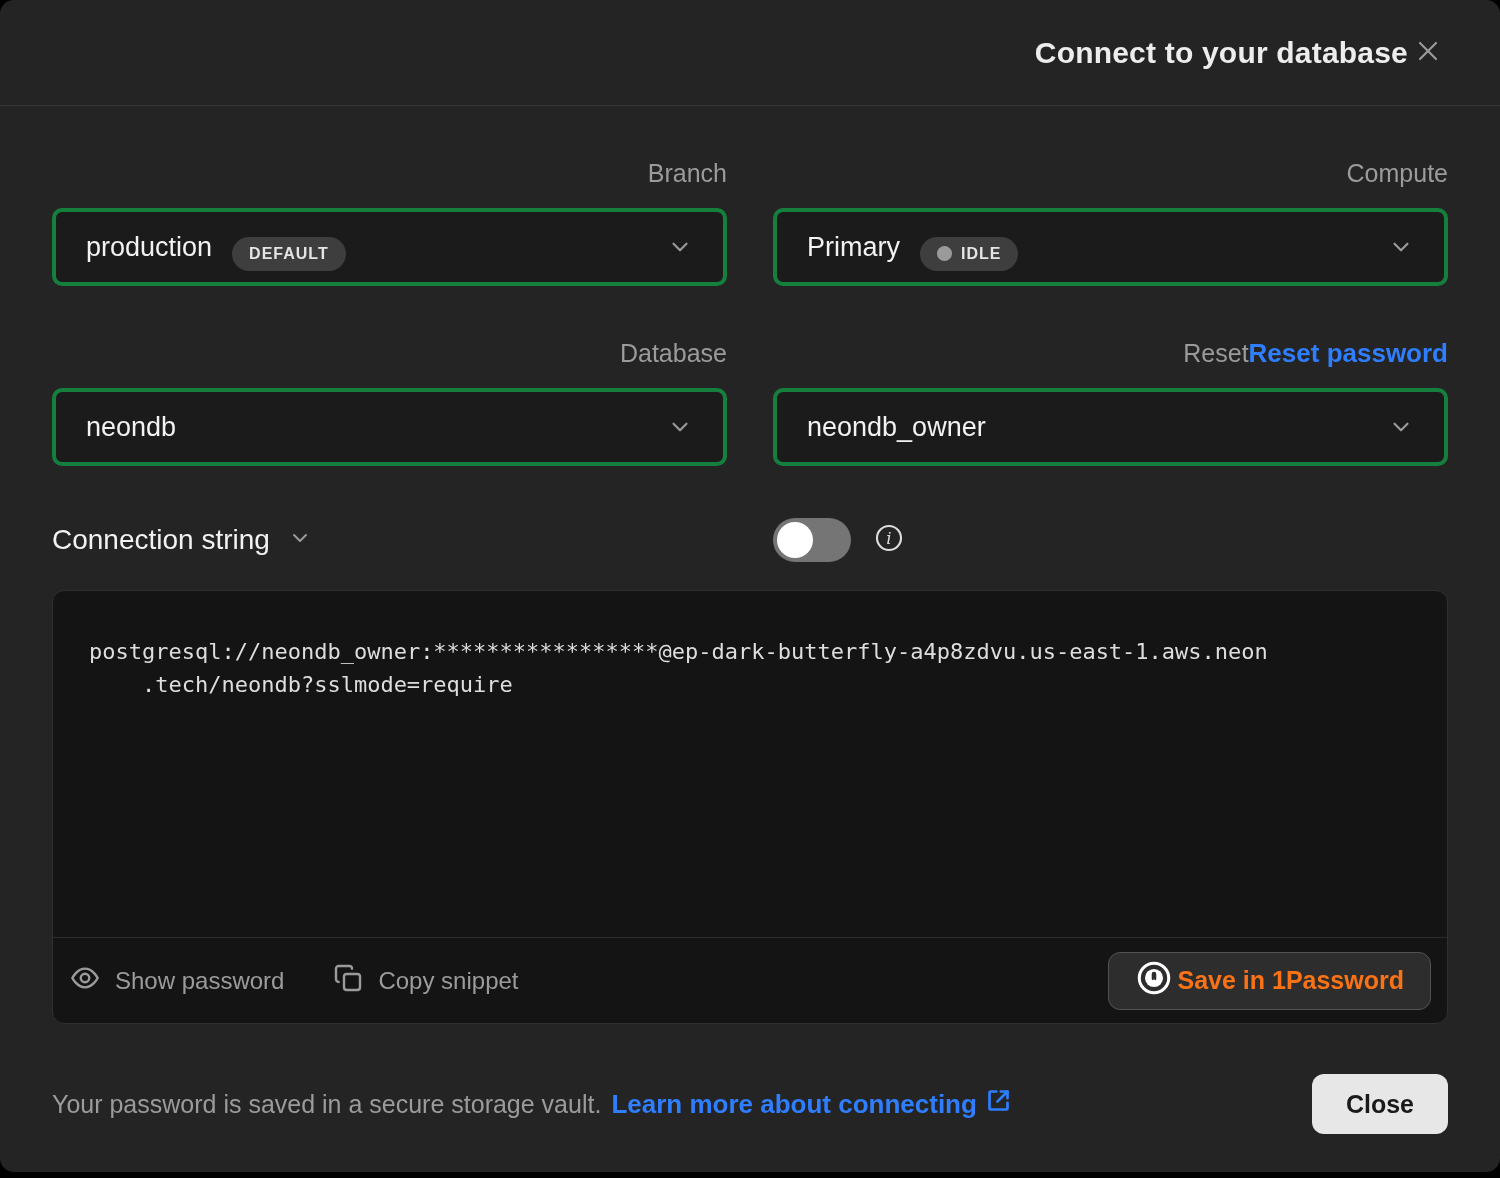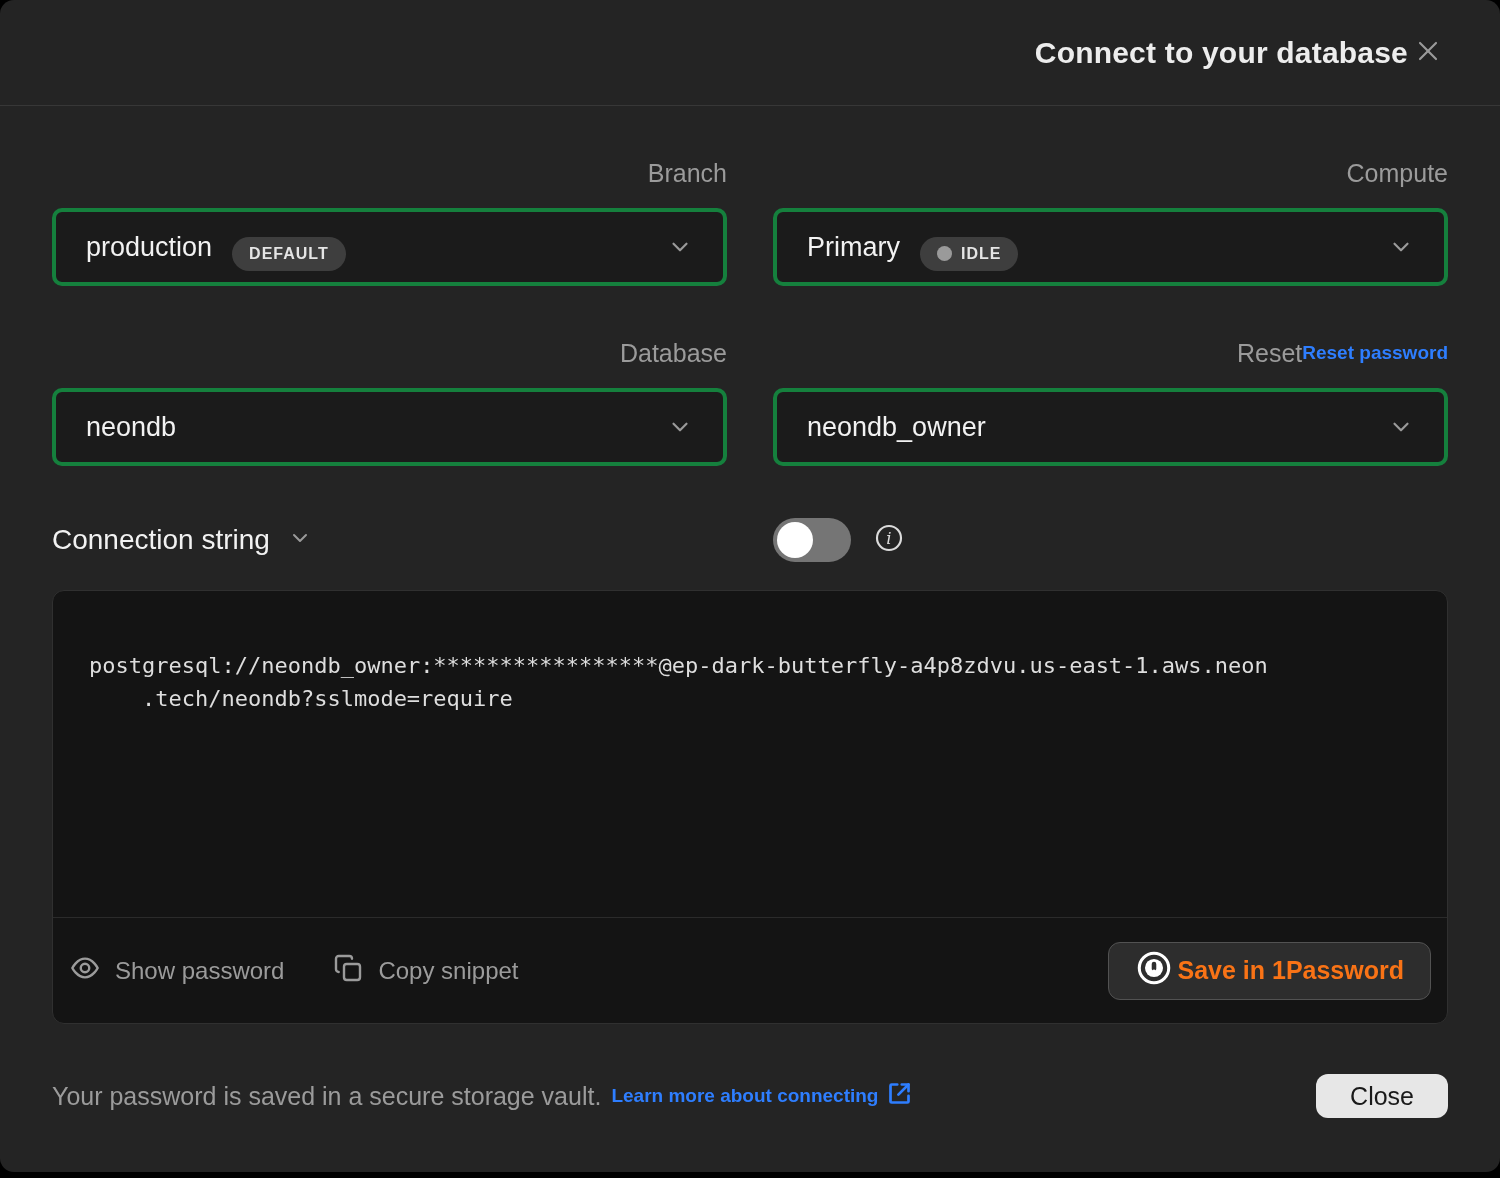--- a/index.html
+++ b/index.html
@@ -16,21 +16,21 @@
   }
   .modal-title { font-size:30px; font-weight:600; color:#ededed; letter-spacing:.2px; }
   .icon-btn { background:none; border:none; cursor:pointer; display:flex; align-items:center; padding:4px; }
   
   .modal-body { padding:0 52px; }
   .row { display:grid; grid-template-columns:1fr 1fr; column-gap:46px; }
   .field-label {
     font-size:25px; color:#9b9b9b; margin-top:52px; margin-bottom:20px; height:30px;
     display:flex; align-items:center; justify-content:flex-end;
   }
-  .link { color:#2e7eff; font-weight:700; font-size:19px; text-decoration:none; cursor:pointer; }
+  .link { color:#2e7eff; font-weight:700; font-size:26px; text-decoration:none; cursor:pointer; }
   .select {
     height:78px; background:#1b1b1b; border:4px solid #15803d; border-radius:10px;
     display:flex; align-items:center; padding:0 30px; cursor:pointer;
   }
   .select-value { font-size:27px; color:#f2f2f2; }
   .badge {
     margin-left:20px; background:#3e3e3e; border-radius:999px; padding:9px 17px;
     font-size:16px; font-weight:600; letter-spacing:1px; color:#e5e5e5;
     display:flex; align-items:center; gap:9px; line-height:1;margin-top:13px;
   }
@@ -47,43 +47,43 @@
   }
   .toggle .knob { position:absolute; top:4px; left:4px; width:36px; height:36px; border-radius:50%; background:#fff; }
   .pooling-lbl { font-size:28px; color:#f2f2f2; }
   
   .code-block {
     margin-top:28px; background:#141414; border:1px solid #303030; border-radius:12px;
     height:434px; display:flex; flex-direction:column; overflow:hidden;
   }
   .code-area {
     flex:1; padding:44px 36px; font-family:"DejaVu Sans Mono", monospace;
-    font-size:22px; line-height:33px; color:#dedede; white-space:pre; cursor:text;margin-top:14px;
+    font-size:22px; line-height:33px; color:#dedede; white-space:pre; cursor:text;
   }
   .code-line2 { margin-left:4ch; }
   .code-footer {
-    height:106px; border-top:1px solid #2b2b2b; display:flex; align-items:center;
+    height:86px; border-top:1px solid #2b2b2b; display:flex; align-items:center;
     padding:0 16px; gap:48px;
   }
   .ghost-btn {
     background:none; border:none; display:flex; align-items:center; gap:14px;
     color:#9b9b9b; font-size:24px; font-family:"Liberation Sans", sans-serif; cursor:pointer;
   }
   .save-btn {
     margin-left:auto; height:58px; background:#2d2d2d; border:1px solid #525252; border-radius:12px;
     display:flex; align-items:center; gap:4px; padding:0 26px;
     color:#f97316; font-size:25px; font-weight:600; font-family:"Liberation Sans", sans-serif; cursor:pointer;
   }
   
   .modal-footer { margin-top:50px; display:flex; align-items:center; justify-content:space-between; }
   .footer-note { font-size:25px; color:#9b9b9b; display:flex; align-items:center; gap:10px; }
   .footer-link { display:inline-flex; align-items:center; gap:8px; }
   .close-btn {
-    height:44px; padding:0 34px; background:#e7e7e7; color:#1a1a1a; border:none;
-    border-radius:12px; font-size:25px; font-weight:400; font-family:"Liberation Sans", sans-serif; cursor:pointer;
+    height:60px; padding:0 34px; background:#e7e7e7; color:#1a1a1a; border:none;
+    border-radius:12px; font-size:25px; font-weight:700; font-family:"Liberation Sans", sans-serif; cursor:pointer;
   }
 </style>
 </head>
 <body>
 
 <div class="modal">
 
   <div class="modal-header">
     <div class="modal-title">Connect to your database</div>
     <button class="icon-btn">

